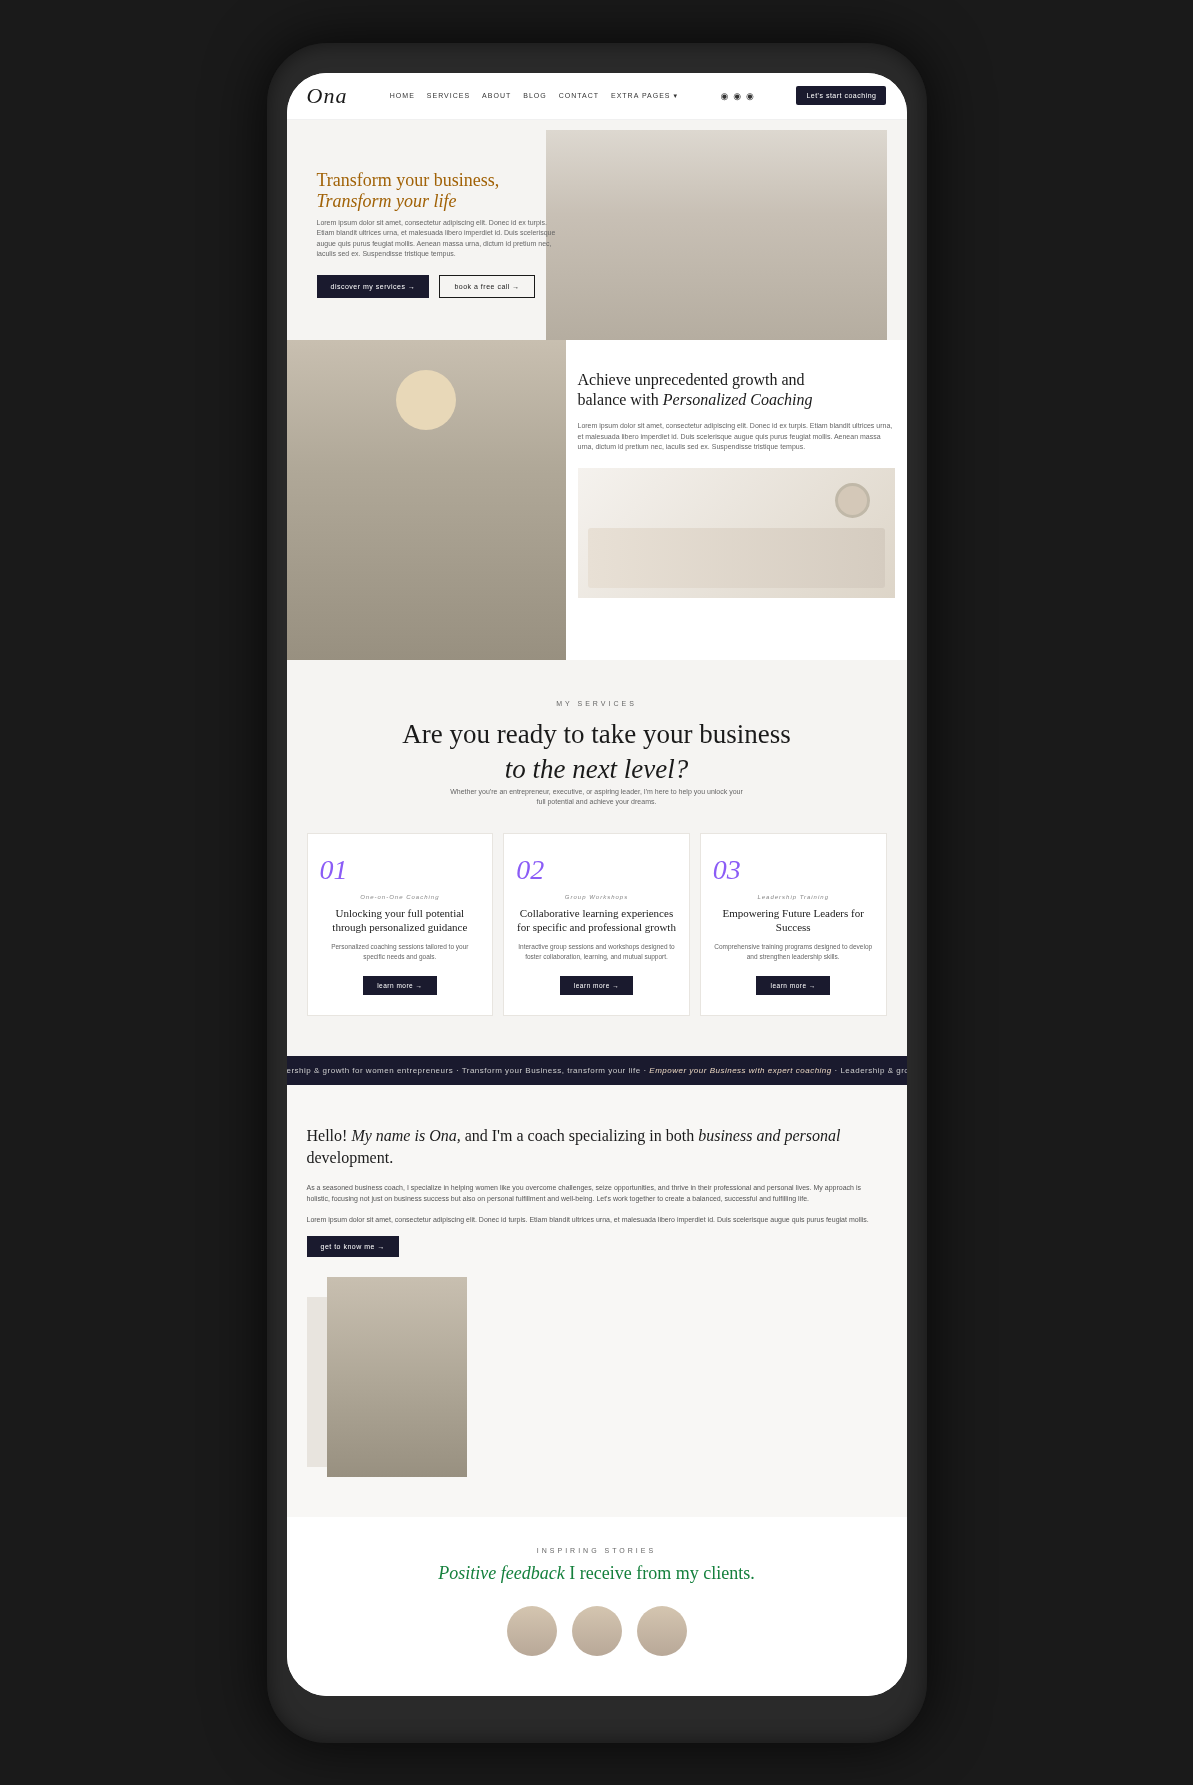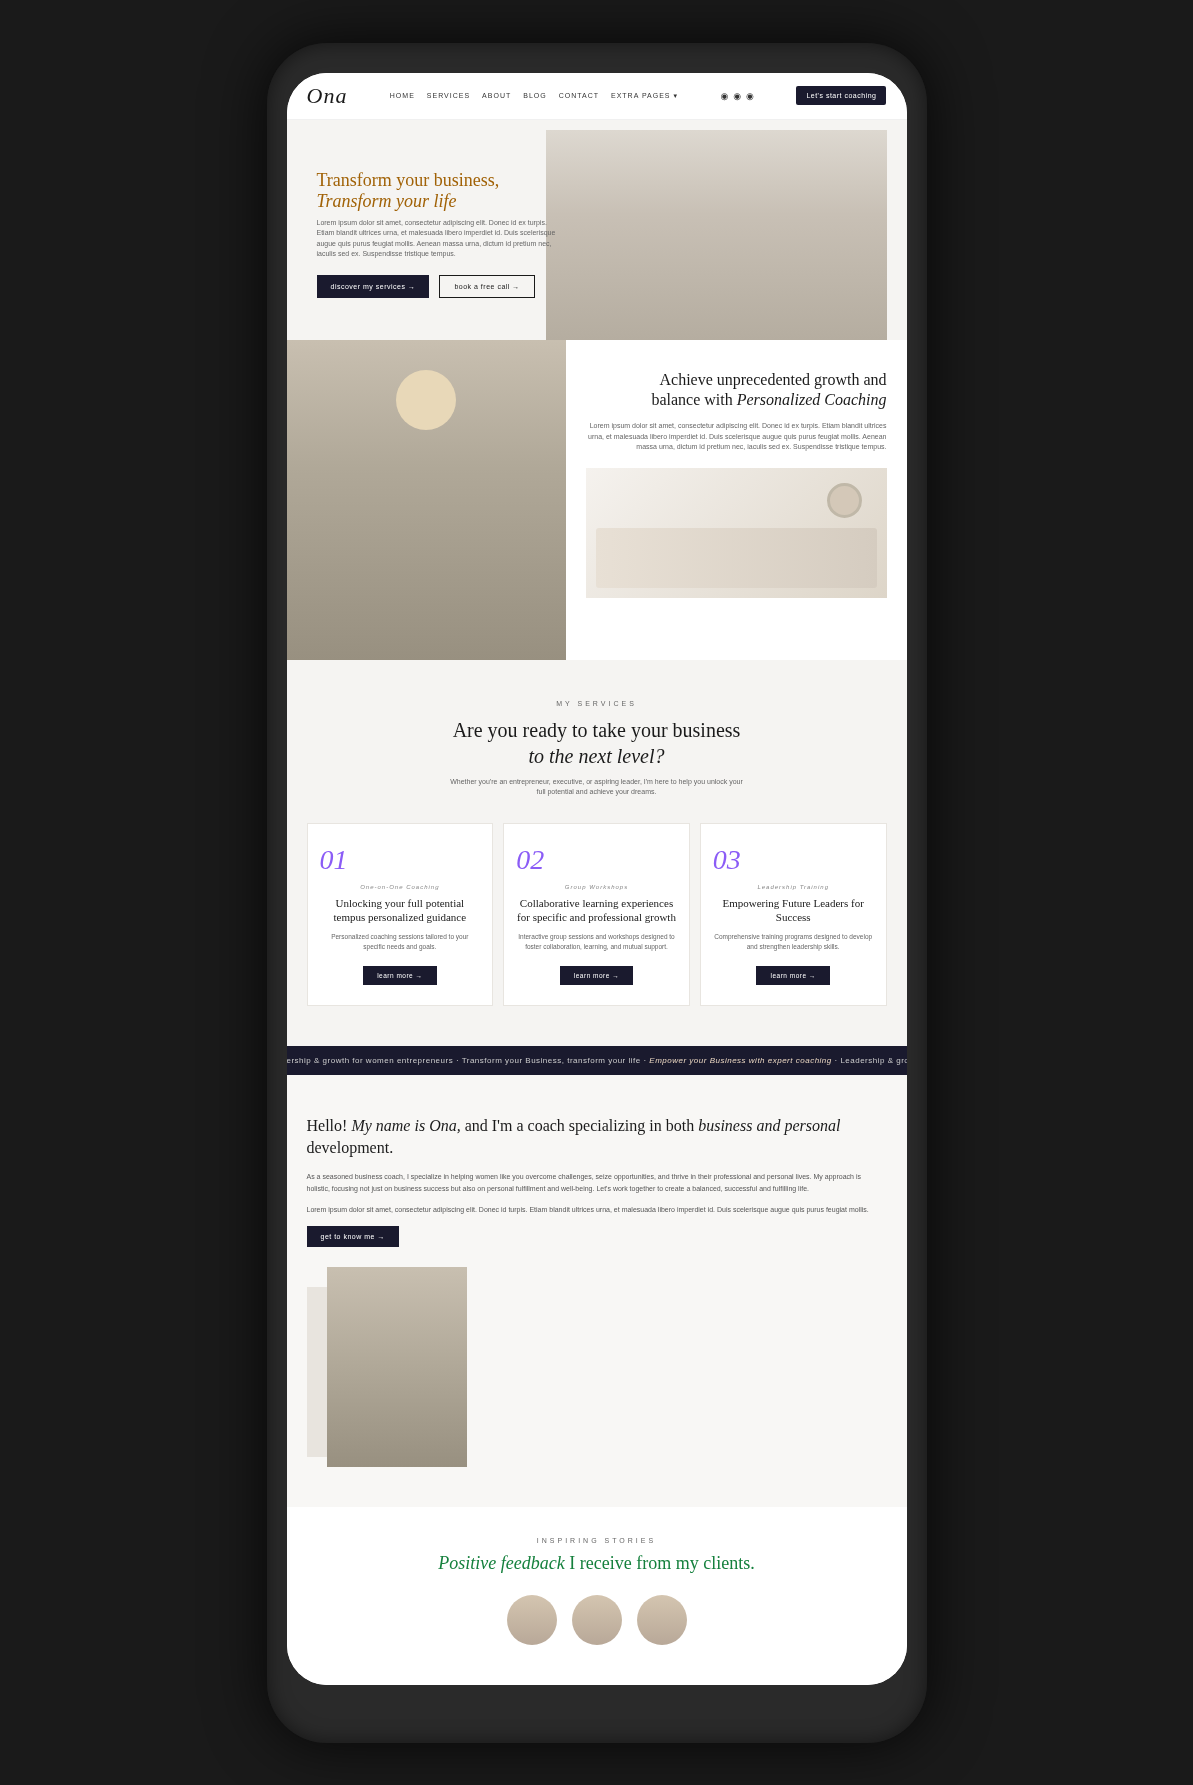--- a/index.html
+++ b/index.html
@@ -158,22 +158,21 @@
 
     .coaching-left {
       width: 45%;
       background: #c5b9a8;
       position: relative;
       overflow: hidden;
     }
 
     .coaching-right {
       width: 55%;
-      padding: 30px 20px;
-      text-align: right;
+      padding: 30px 12px;
     }
 
     .coaching-title {
       font-size: 16px;
       font-weight: 400;
       color: #1a1a1a;
       line-height: 1.3;
       margin-bottom: 10px;
     }
 
@@ -199,25 +198,24 @@
       font-family: Arial, sans-serif;
       font-size: 7px;
       letter-spacing: 3px;
       text-transform: uppercase;
       color: #666;
       margin-bottom: 10px;
     }
 
     .services-title {
       text-align: center;
-      font-size: 20px;
+      font-size: 27px;
       font-weight: 400;
       color: #1a1a1a;
       line-height: 1.3;
-      margin-bottom: 8px;
     }
 
     .services-title em {
       font-style: italic;
     }
 
     .services-sub {
       text-align: center;
       font-family: Arial, sans-serif;
       font-size: 7px;
@@ -535,21 +533,21 @@
         <span>Are you ready to take your business</span><br>
         <em>to the next level?</em>
       </h2>
       <p class="services-sub">Whether you're an entrepreneur, executive, or aspiring leader, I'm here to help you unlock your full potential and achieve your dreams.</p>
 
       <div class="services-grid">
 
         <div class="service-card">
           <div class="service-num">01</div>
           <div class="service-type">One-on-One Coaching</div>
-          <div class="service-title">Unlocking your full potential tempus personalized guidance</div>
+          <div class="service-title">Unlocking your full potential through personalized guidance</div>
           <div class="service-desc">Personalized coaching sessions tailored to your specific needs and goals.</div>
           <button class="btn-service">learn more →</button>
         </div>
 
         <div class="service-card">
           <div class="service-num">02</div>
           <div class="service-type">Group Workshops</div>
           <div class="service-title">Collaborative learning experiences for specific and professional growth</div>
           <div class="service-desc">Interactive group sessions and workshops designed to foster collaboration, learning, and mutual support.</div>
           <button class="btn-service">learn more →</button>

